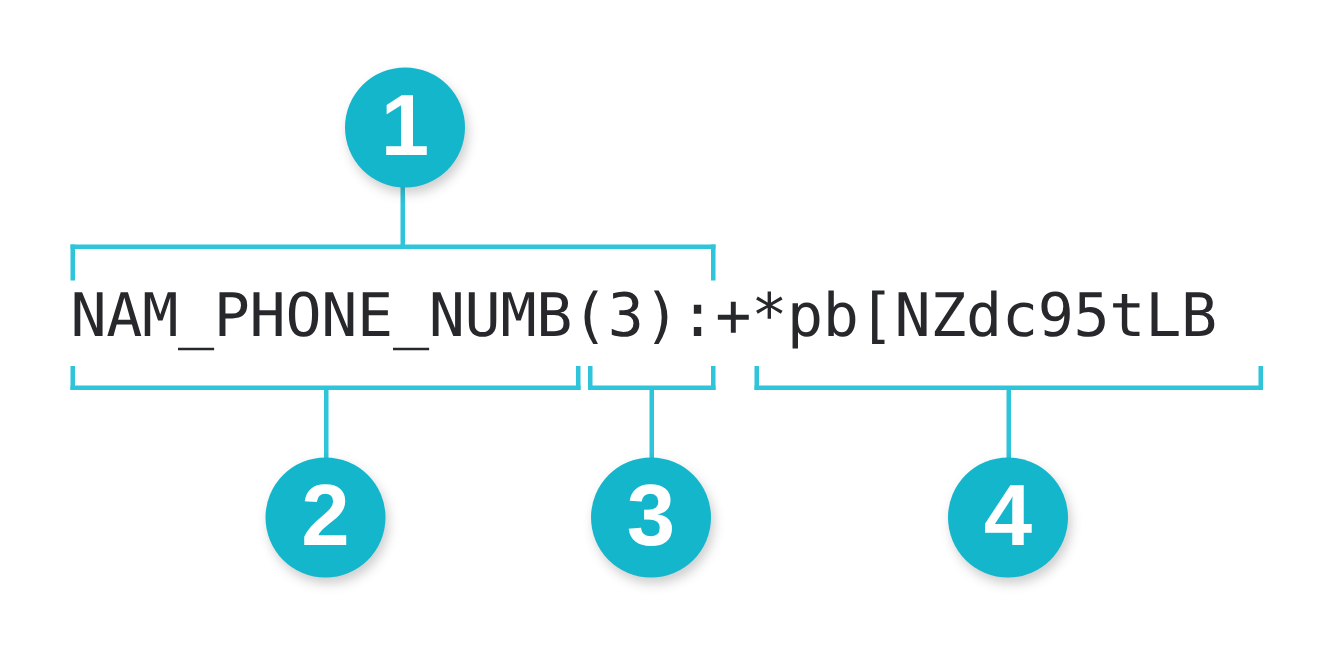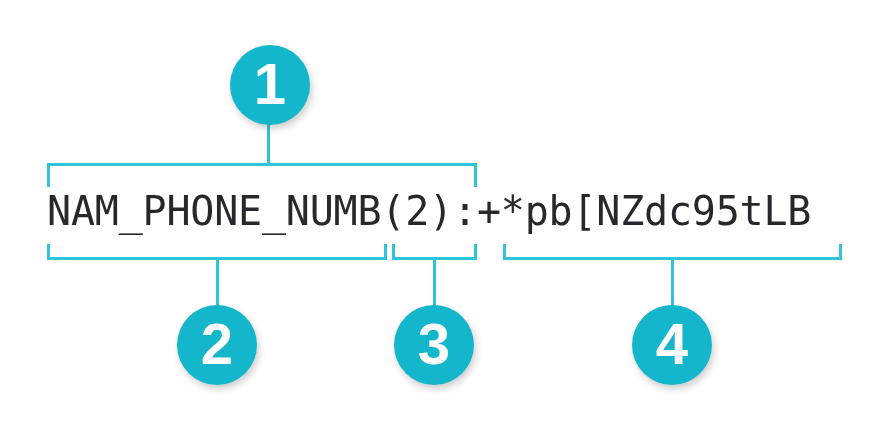--- a/index.html
+++ b/index.html
@@ -79,21 +79,21 @@
 <body>
 
 <div class="canvas">
 
   <div class="circle c1">
     <span>1</span>
   </div>
   <div class="connector v1"></div>
   <div class="bracket-top b1"></div>
 
-  <div class="code">NAM_PHONE_NUMB(2):+*pb[NZdc95tLB</div>
+  <div class="code">NAM_PHONE_NUMB(3):+*pb[NZdc95tLB</div>
 
   <div class="bracket-bottom b2"></div>
   <div class="bracket-bottom b3"></div>
   <div class="bracket-bottom b4"></div>
 
   <div class="connector v2"></div>
   <div class="circle c2">
     <span>2</span>
   </div>
 

